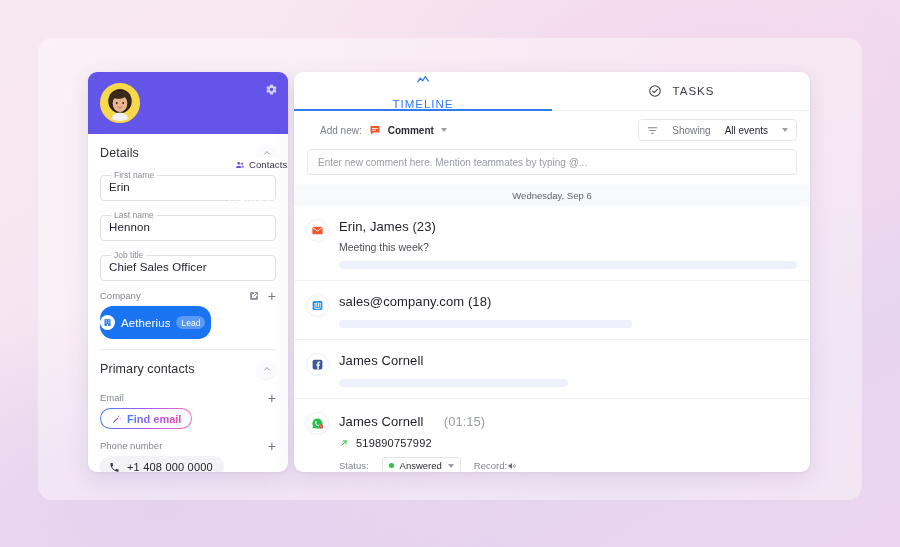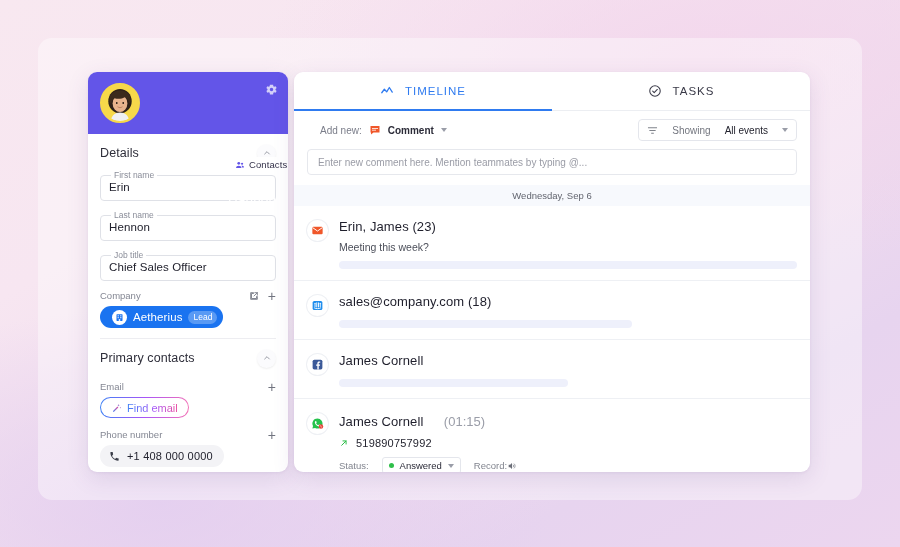--- a/index.html
+++ b/index.html
@@ -155,22 +155,22 @@
   .row-label .acts { display: flex; align-items: center; gap: 9px; }
   .row-label .acts svg { width: 10px; height: 10px; display:block; }
   .plus { font-size: 14px; color: #70737f; line-height: 10px; }
 
   .company-chip {
     display: inline-flex;
     align-items: center;
     gap: 6px;
     background: #1a73f0;
     border-radius: 13px;
-    padding: 3px 6px 3px 12px;
-    height: 22px;
+    padding: 3px 6px 3px 0;
+    height: 33px;
   }
   .company-chip .cico {
     width: 15px; height: 15px;
     border-radius: 50%;
     background: #ffffff;
     display: flex; align-items: center; justify-content: center;
   }
   .company-chip .cico svg { width: 9px; height: 9px; }
   .company-chip .cname { color: #fff; font-size: 11.5px; letter-spacing: .1px; }
   .company-chip .lead {
@@ -194,20 +194,21 @@
       linear-gradient(#fff,#fff) padding-box,
       linear-gradient(95deg,#3b82f6 0%,#a855f7 50%,#f472b6 100%) border-box;
     border: 1.2px solid transparent;
   }
   .find-email .fe-txt {
     font-size: 11px;
     background: linear-gradient(95deg,#3b82f6 0%,#a855f7 55%,#ec4899 100%);
     -webkit-background-clip: text;
     background-clip: text;
     color: transparent;
+    font-weight: bold;
   }
   .find-email svg { width: 11px; height: 11px; }
 
   .phone-chip {
     display: inline-flex;
     align-items: center;
     gap: 7px;
     background: #f3f3f6;
     border-radius: 12px;
     height: 22px;
@@ -235,21 +236,21 @@
     flex: 1;
     display: flex;
     align-items: center;
     justify-content: center;
     gap: 11px;
     font-size: 11.5px;
     letter-spacing: 1px;
     position: relative;
     color: #3a3a48;
   }
-  .tab.active { color: #2f7bf0; }
+  .tab.active { color: #2f7bf0; flex-direction: column; }
   .tab.active::after {
     content: "";
     position: absolute;
     left: 0; right: 0; bottom: -1px;
     height: 2px;
     background: #2f7bf0;
   }
   .tab svg { width: 14px; height: 14px; }
 
   .toolbar {

